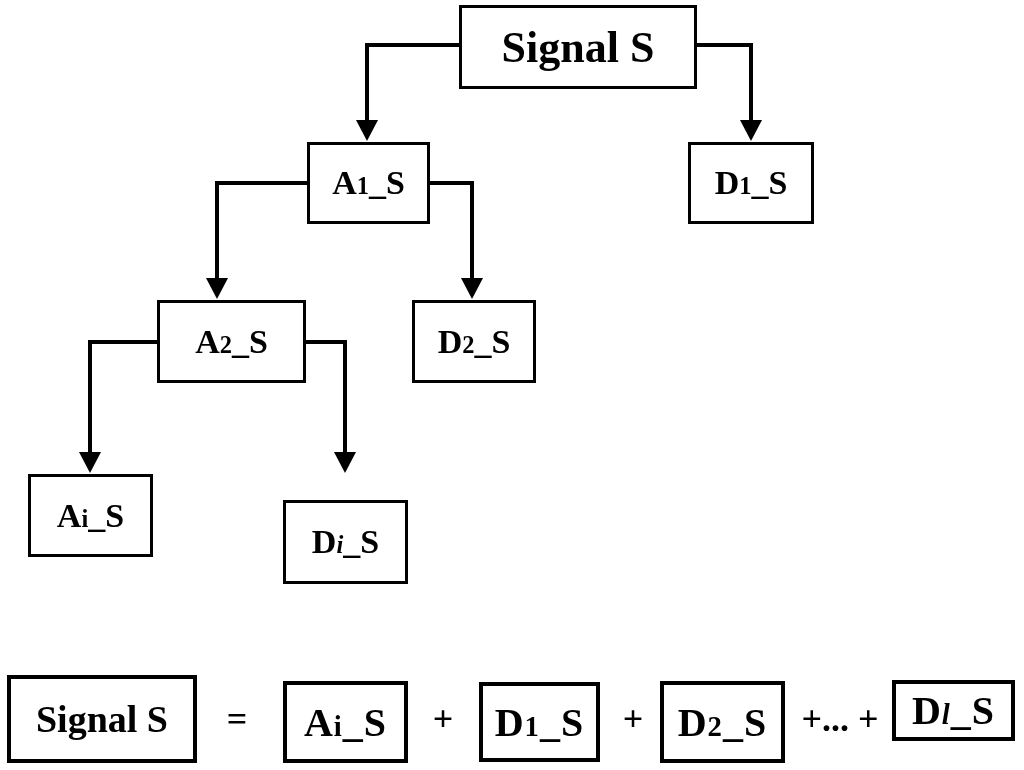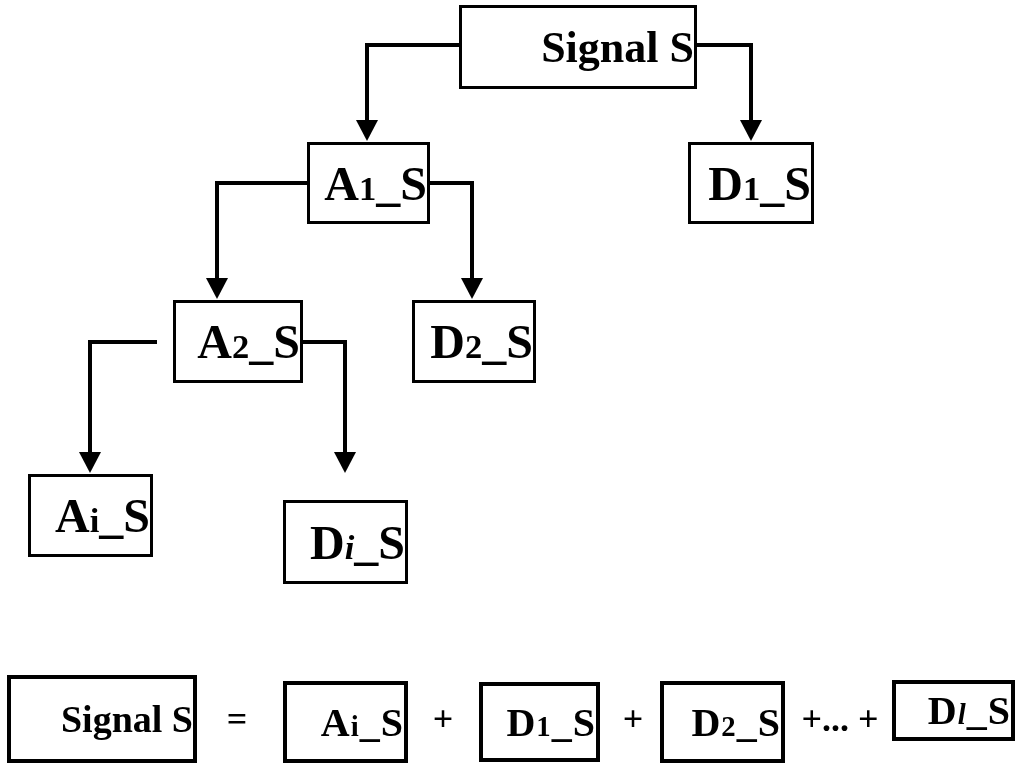--- a/index.html
+++ b/index.html
@@ -31,34 +31,34 @@
     fill: #000000;
     stroke: none;
   }
   .node {
     position: absolute;
     box-sizing: border-box;
     border: 3px solid #000000;
     background: #ffffff;
     display: flex;
     align-items: center;
-    justify-content: flex-end;
+    justify-content: center;
     font-weight: bold;
     z-index: 2;
     white-space: nowrap;
   }
-  .tree-node { font-size: 48px; }
+  .tree-node { font-size: 34px; }
   .sub { font-size: 0.72em; }
   .italic-sub .sub { font-style: italic; }
 
   
   .pos-signal { left: 459px; top: 5px;  width: 238px; height: 84px; font-size: 44px; }
   .pos-a1     { left: 307px; top: 142px; width: 123px; height: 82px; }
   .pos-d1     { left: 688px; top: 142px; width: 126px; height: 82px; }
-  .pos-a2     { left: 157px; top: 300px; width: 130px; height: 83px; margin-left: 16px; }
+  .pos-a2     { left: 157px; top: 300px; width: 149px; height: 83px; }
   .pos-d2     { left: 412px; top: 300px; width: 124px; height: 83px; }
   .pos-ai     { left: 28px;  top: 474px; width: 125px; height: 83px; }
   .pos-di     { left: 283px; top: 500px; width: 125px; height: 84px; }
 
   
   .eq-box { border-width: 4px; font-size: 40px; letter-spacing: 1px; }
   .pos-eq-lhs { left: 7px;   top: 675px; width: 190px; height: 88px; font-size: 38px; letter-spacing: 0; }
   .pos-eq-ai  { left: 283px; top: 681px; width: 125px; height: 82px; }
   .pos-eq-d1  { left: 479px; top: 682px; width: 121px; height: 80px; }
   .pos-eq-d2  { left: 660px; top: 681px; width: 125px; height: 82px; }

